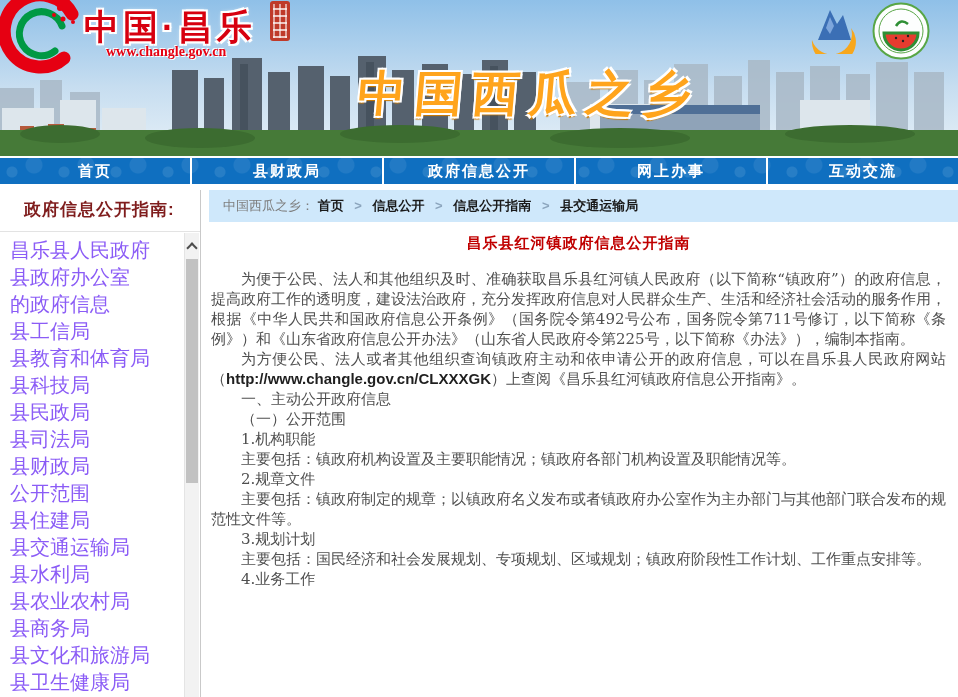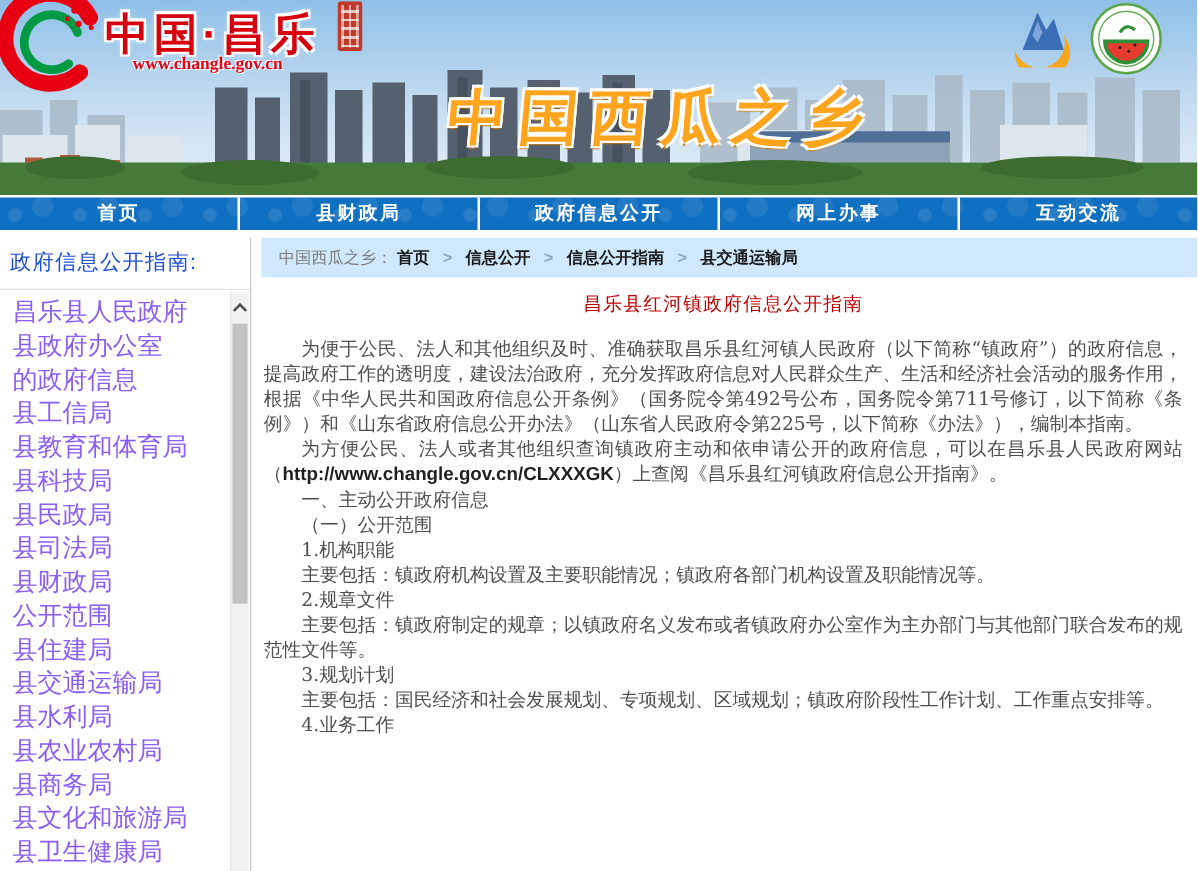--- a/index.html
+++ b/index.html
@@ -52,22 +52,22 @@
     letter-spacing:2px; cursor:pointer;
   }
   .nav li + li { border-left:2px solid #fff; }
 
   
   .content { display:flex; margin-top:6px; height:507px; }
 
   
   .sidebar { width:201px; border-right:1px solid #c9c9c9; background:#fff; position:relative; }
   .sidebar-title {
-    height:42px; line-height:40px; padding-left:8px; font-size:17px; font-weight:normal;
-    color:#1d4ed8; border-bottom:1px solid #e3e3e3; letter-spacing:1px;
+    height:42px; line-height:40px; padding-left:24px; font-size:17px; font-weight:bold;
+    color:#7f1d1d; border-bottom:1px solid #e3e3e3; letter-spacing:1px;
   }
   .side-list-wrap { position:absolute; top:43px; bottom:0; left:0; right:0; overflow:hidden; }
   .side-list { list-style:none; padding:4px 18px 0 10px; }
   .side-list li { height:27px; line-height:27px; font-size:20px; color:#8b5cf6; white-space:nowrap; cursor:pointer; }
   .scrollbar {
     position:absolute; top:0; right:1px; bottom:0; width:15px;
     background:#f2f2f2; border-left:1px solid #e4e4e4;
   }
   .sb-arrow { position:relative; height:25px; width:100%; cursor:pointer; }
   .sb-arrow::after {
@@ -81,21 +81,21 @@
   .breadcrumb {
     height:32px; line-height:32px; background:#cfe8fb; padding-left:14px; font-size:13px;
     white-space:nowrap;
   }
   .bc-prefix { color:#7d7d7d; }
   .bc-item { color:#1a1a1a; font-weight:bold; cursor:pointer; }
   .bc-sep { color:#8ca5bd; margin:0 7px; font-weight:bold; }
 
   .article { padding:8px 12px 0 2px; }
   .article h1 {
-    text-align:center; font-size:15px; font-weight:normal; color:#c00000;
+    text-align:center; font-size:15px; font-weight:bold; color:#c00000;
     margin:4px 0 16px 0; letter-spacing:1px;
   }
   .para {
     font-family:"DejaVu Serif", serif; font-size:15px; line-height:20px; color:#4f4f4f;
     text-indent:2em; text-align:justify;
   }
   .para b.url { font-family:"Liberation Sans", sans-serif; color:#1f1f1f; font-weight:bold; }
 </style>
 </head>
 <body>

